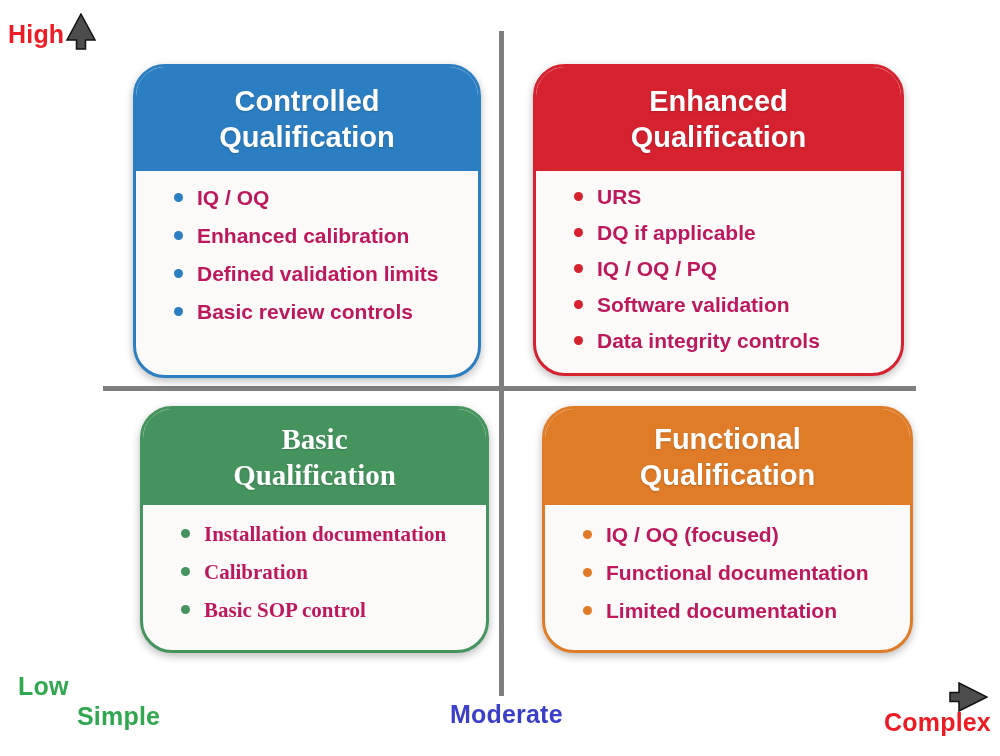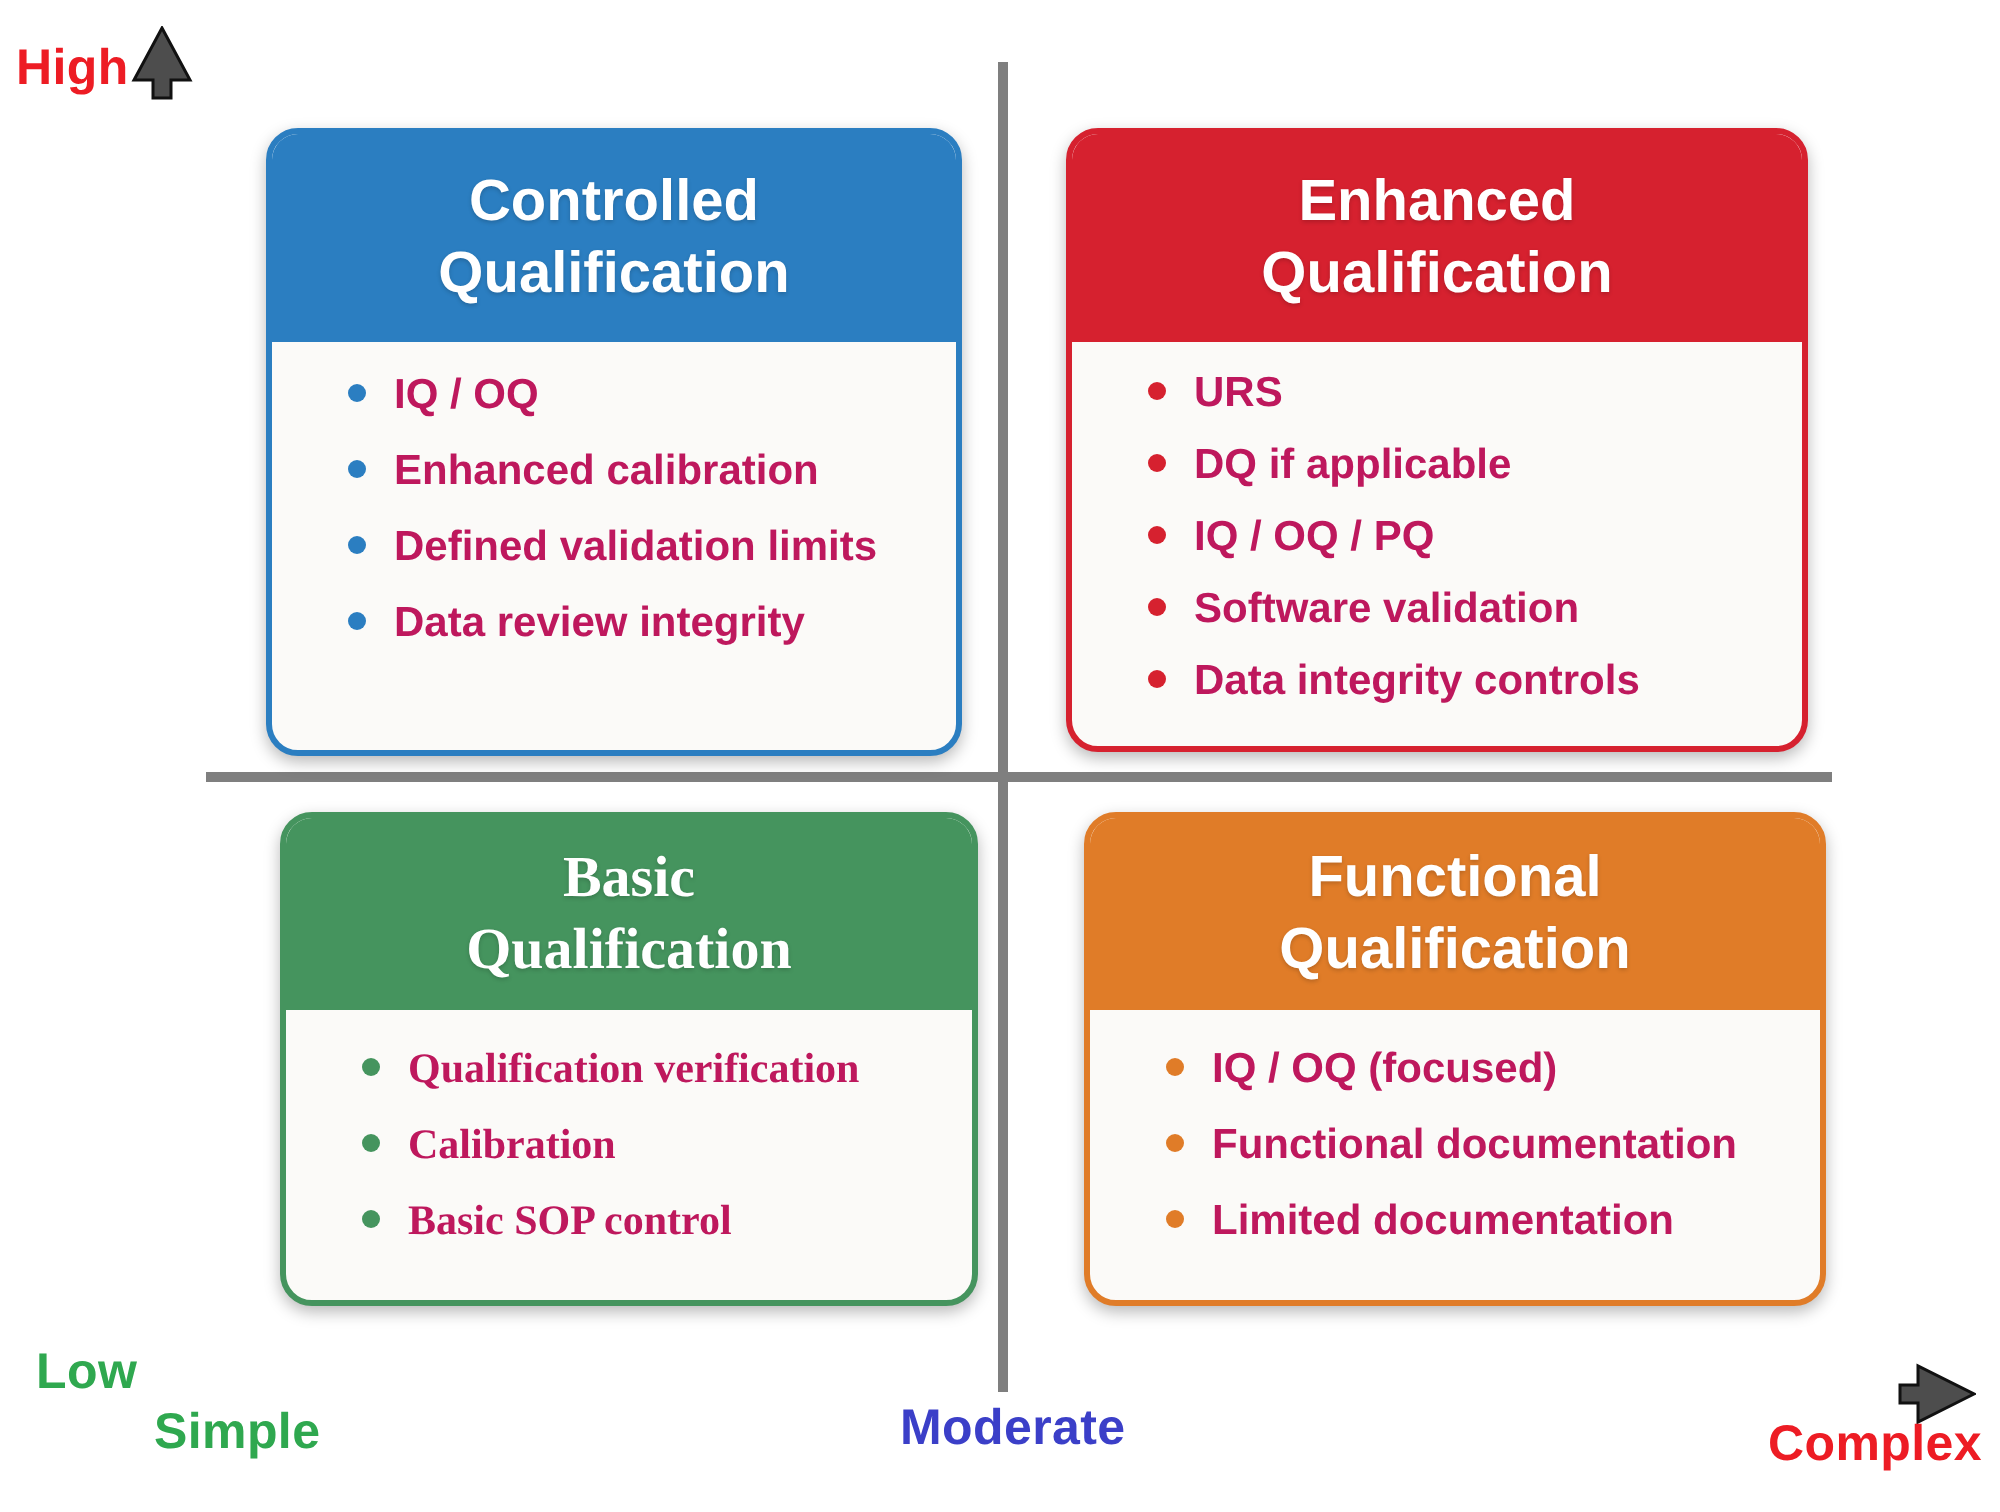--- a/index.html
+++ b/index.html
@@ -16,21 +16,21 @@
   .lbl-high{left:8px;top:20px;}
   .lbl-low{left:18px;top:672px;}
   .lbl-simple{left:77px;top:702px;}
   .lbl-moderate{left:450px;top:700px;}
   .lbl-complex{left:884px;top:708px;}
   .axis-arrow{position:absolute;}
   .arrow-up{left:64px;top:13px;}
   .arrow-right{left:944px;top:680px;}
   
   .card{
-    position:absolute;border:3px solid var(--accent);border-radius:16px;
+    position:absolute;border:3px solid var(--accent);border-radius:32px;
     background:#fbfaf8;box-shadow:0 3px 8px rgba(0,0,0,0.28);overflow:hidden;
   }
   .card-controlled{left:133px;top:64px;width:342px;height:308px;}
   .card-enhanced{left:533px;top:64px;width:365px;height:306px;}
   .card-basic{left:140px;top:406px;width:343px;height:241px;font-family:Liberation Serif, serif;}
   .card-functional{left:542px;top:406px;width:365px;height:241px;}
   .card-header{
     background:var(--accent);color:#ffffff;display:flex;align-items:center;justify-content:center;
     text-align:center;
   }
@@ -89,21 +89,21 @@
         <li>
           <span class="dot"></span>
           <span>Enhanced calibration</span>
         </li>
         <li>
           <span class="dot"></span>
           <span>Defined validation limits</span>
         </li>
         <li>
           <span class="dot"></span>
-          <span>Data review integrity</span>
+          <span>Basic review controls</span>
         </li>
       </ul>
   </div>
 
   <div class="card card-enhanced" style="--accent: #d6212f;">
     <div class="card-header">
       <h2 class="card-title">Enhanced
 Qualification</h2>
     </div>
     <ul class="card-list">
@@ -131,21 +131,21 @@
   </div>
 
   <div class="card card-basic" style="--accent: #45945e;">
     <div class="card-header">
       <h2 class="card-title">Basic
 Qualification</h2>
     </div>
     <ul class="card-list">
         <li>
           <span class="dot"></span>
-          <span>Qualification verification</span>
+          <span>Installation documentation</span>
         </li>
         <li>
           <span class="dot"></span>
           <span>Calibration</span>
         </li>
         <li>
           <span class="dot"></span>
           <span>Basic SOP control</span>
         </li>
       </ul>

